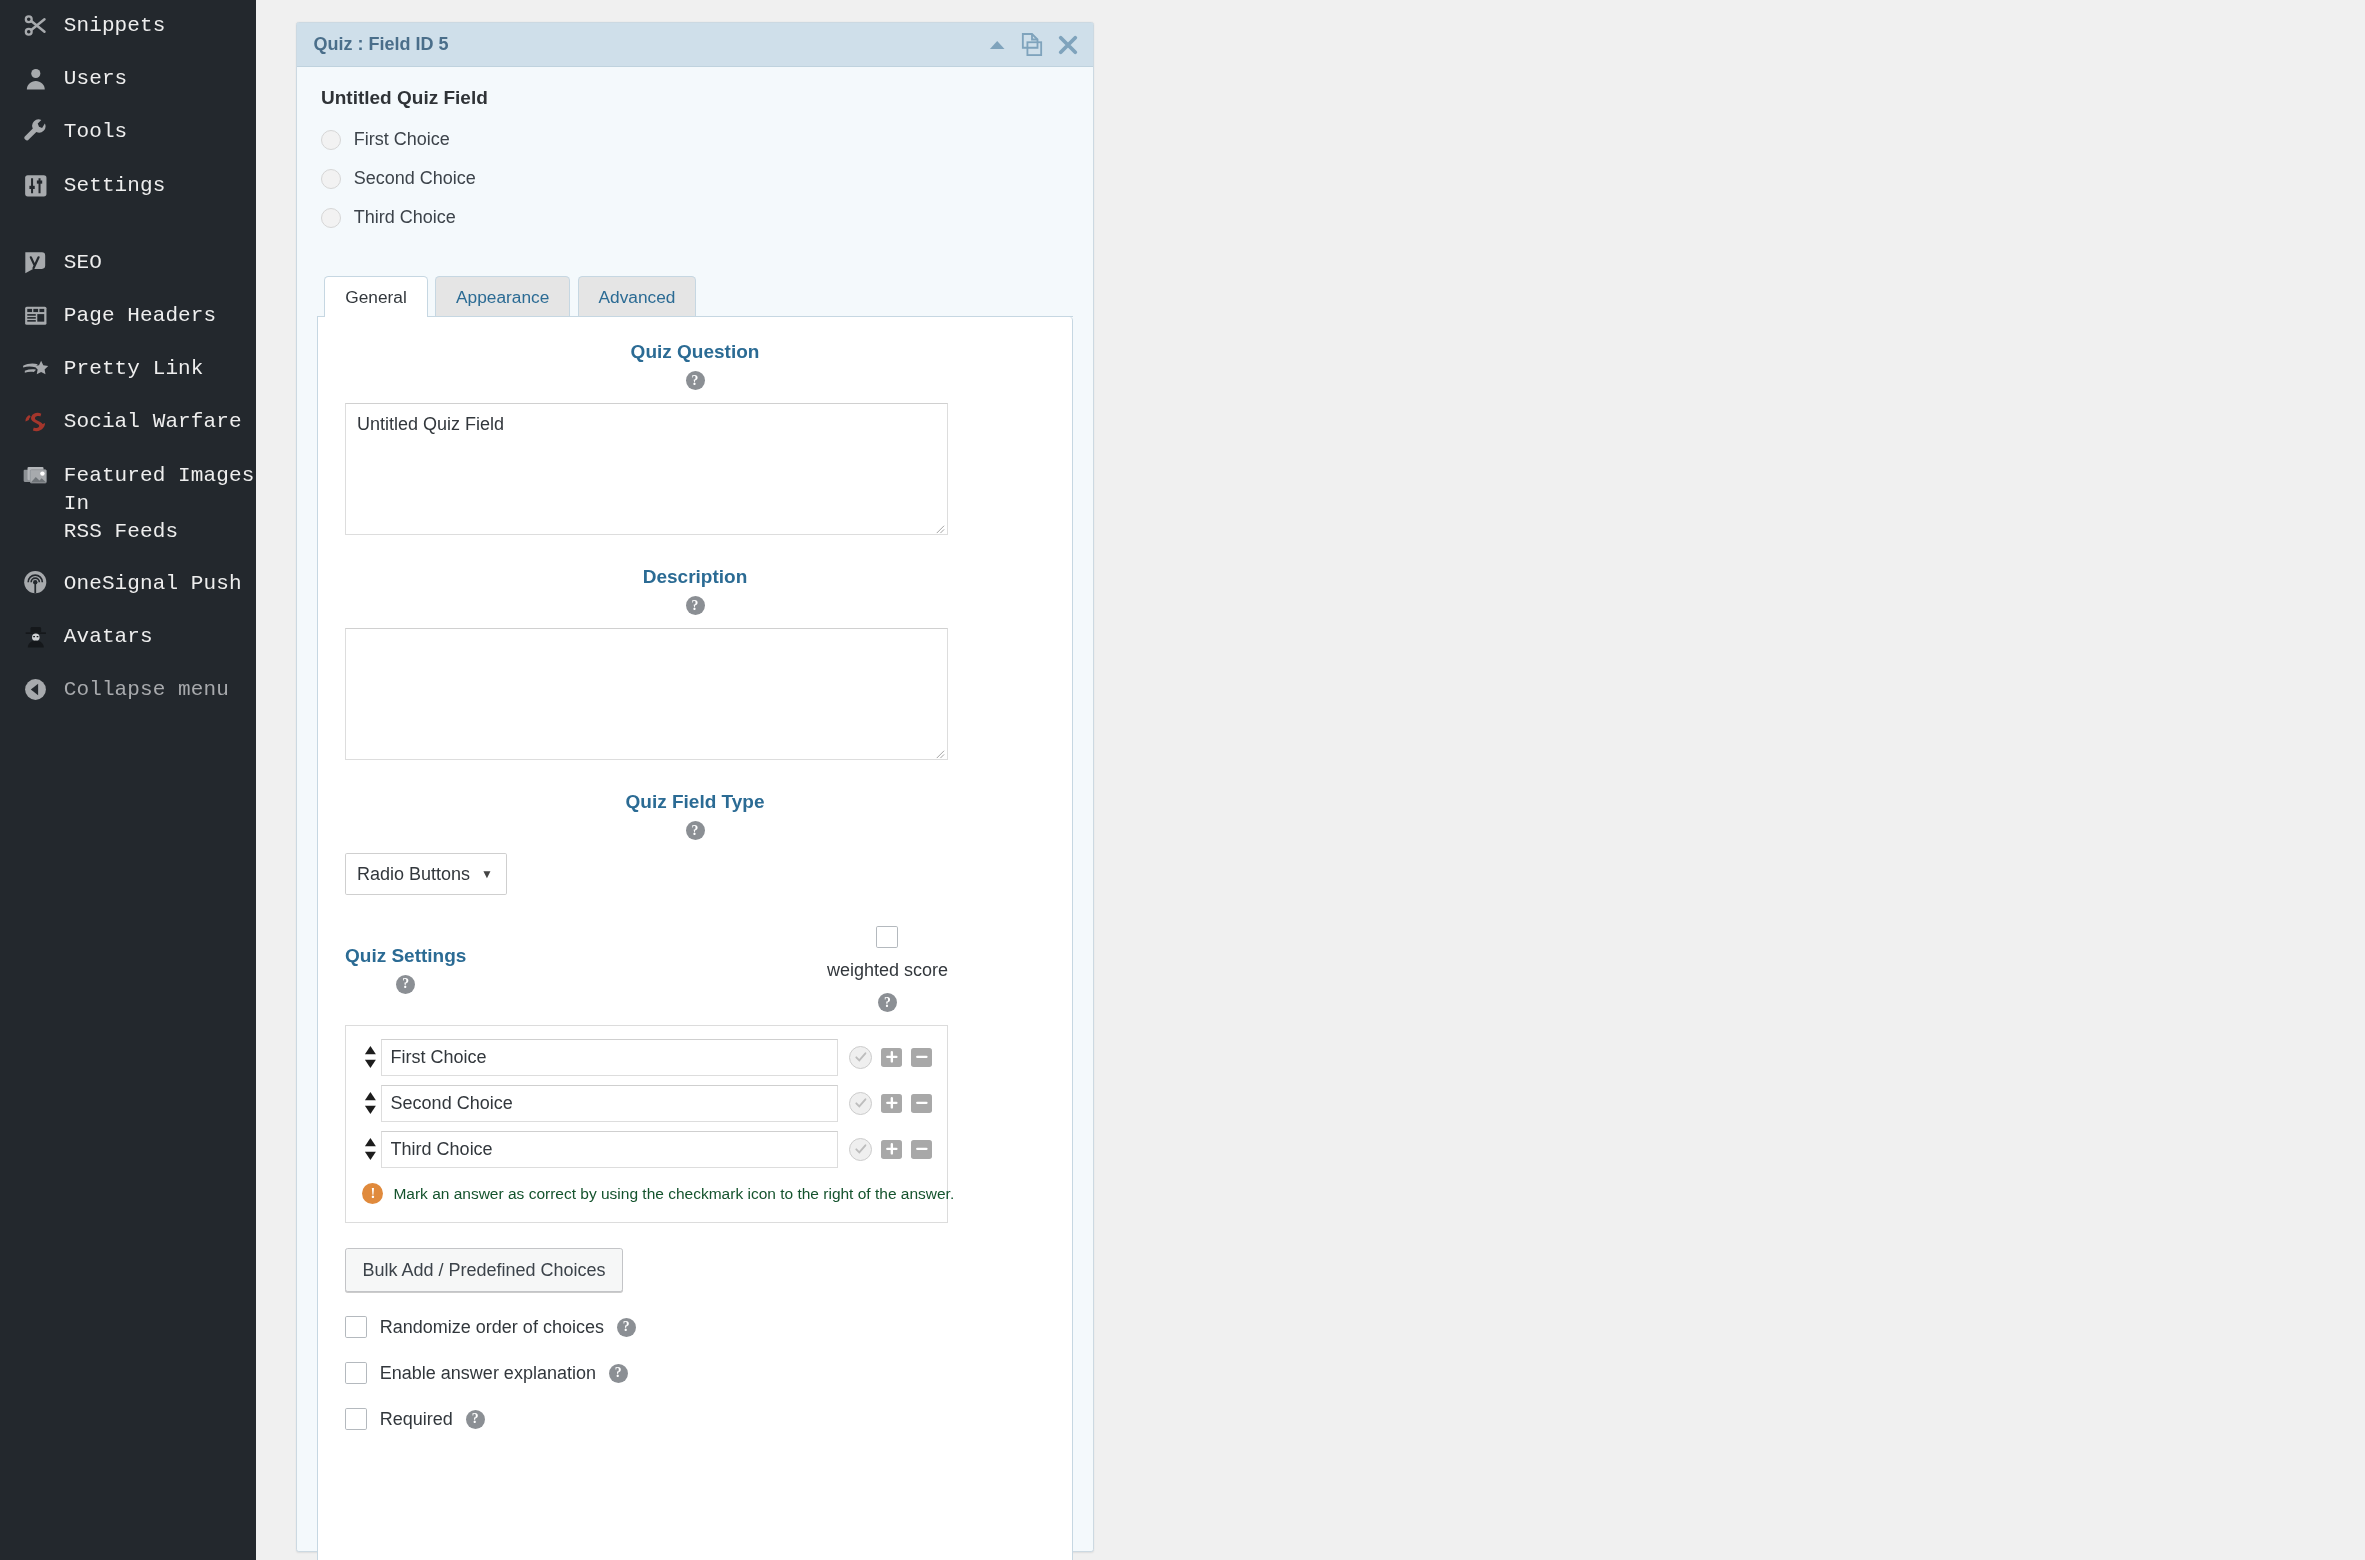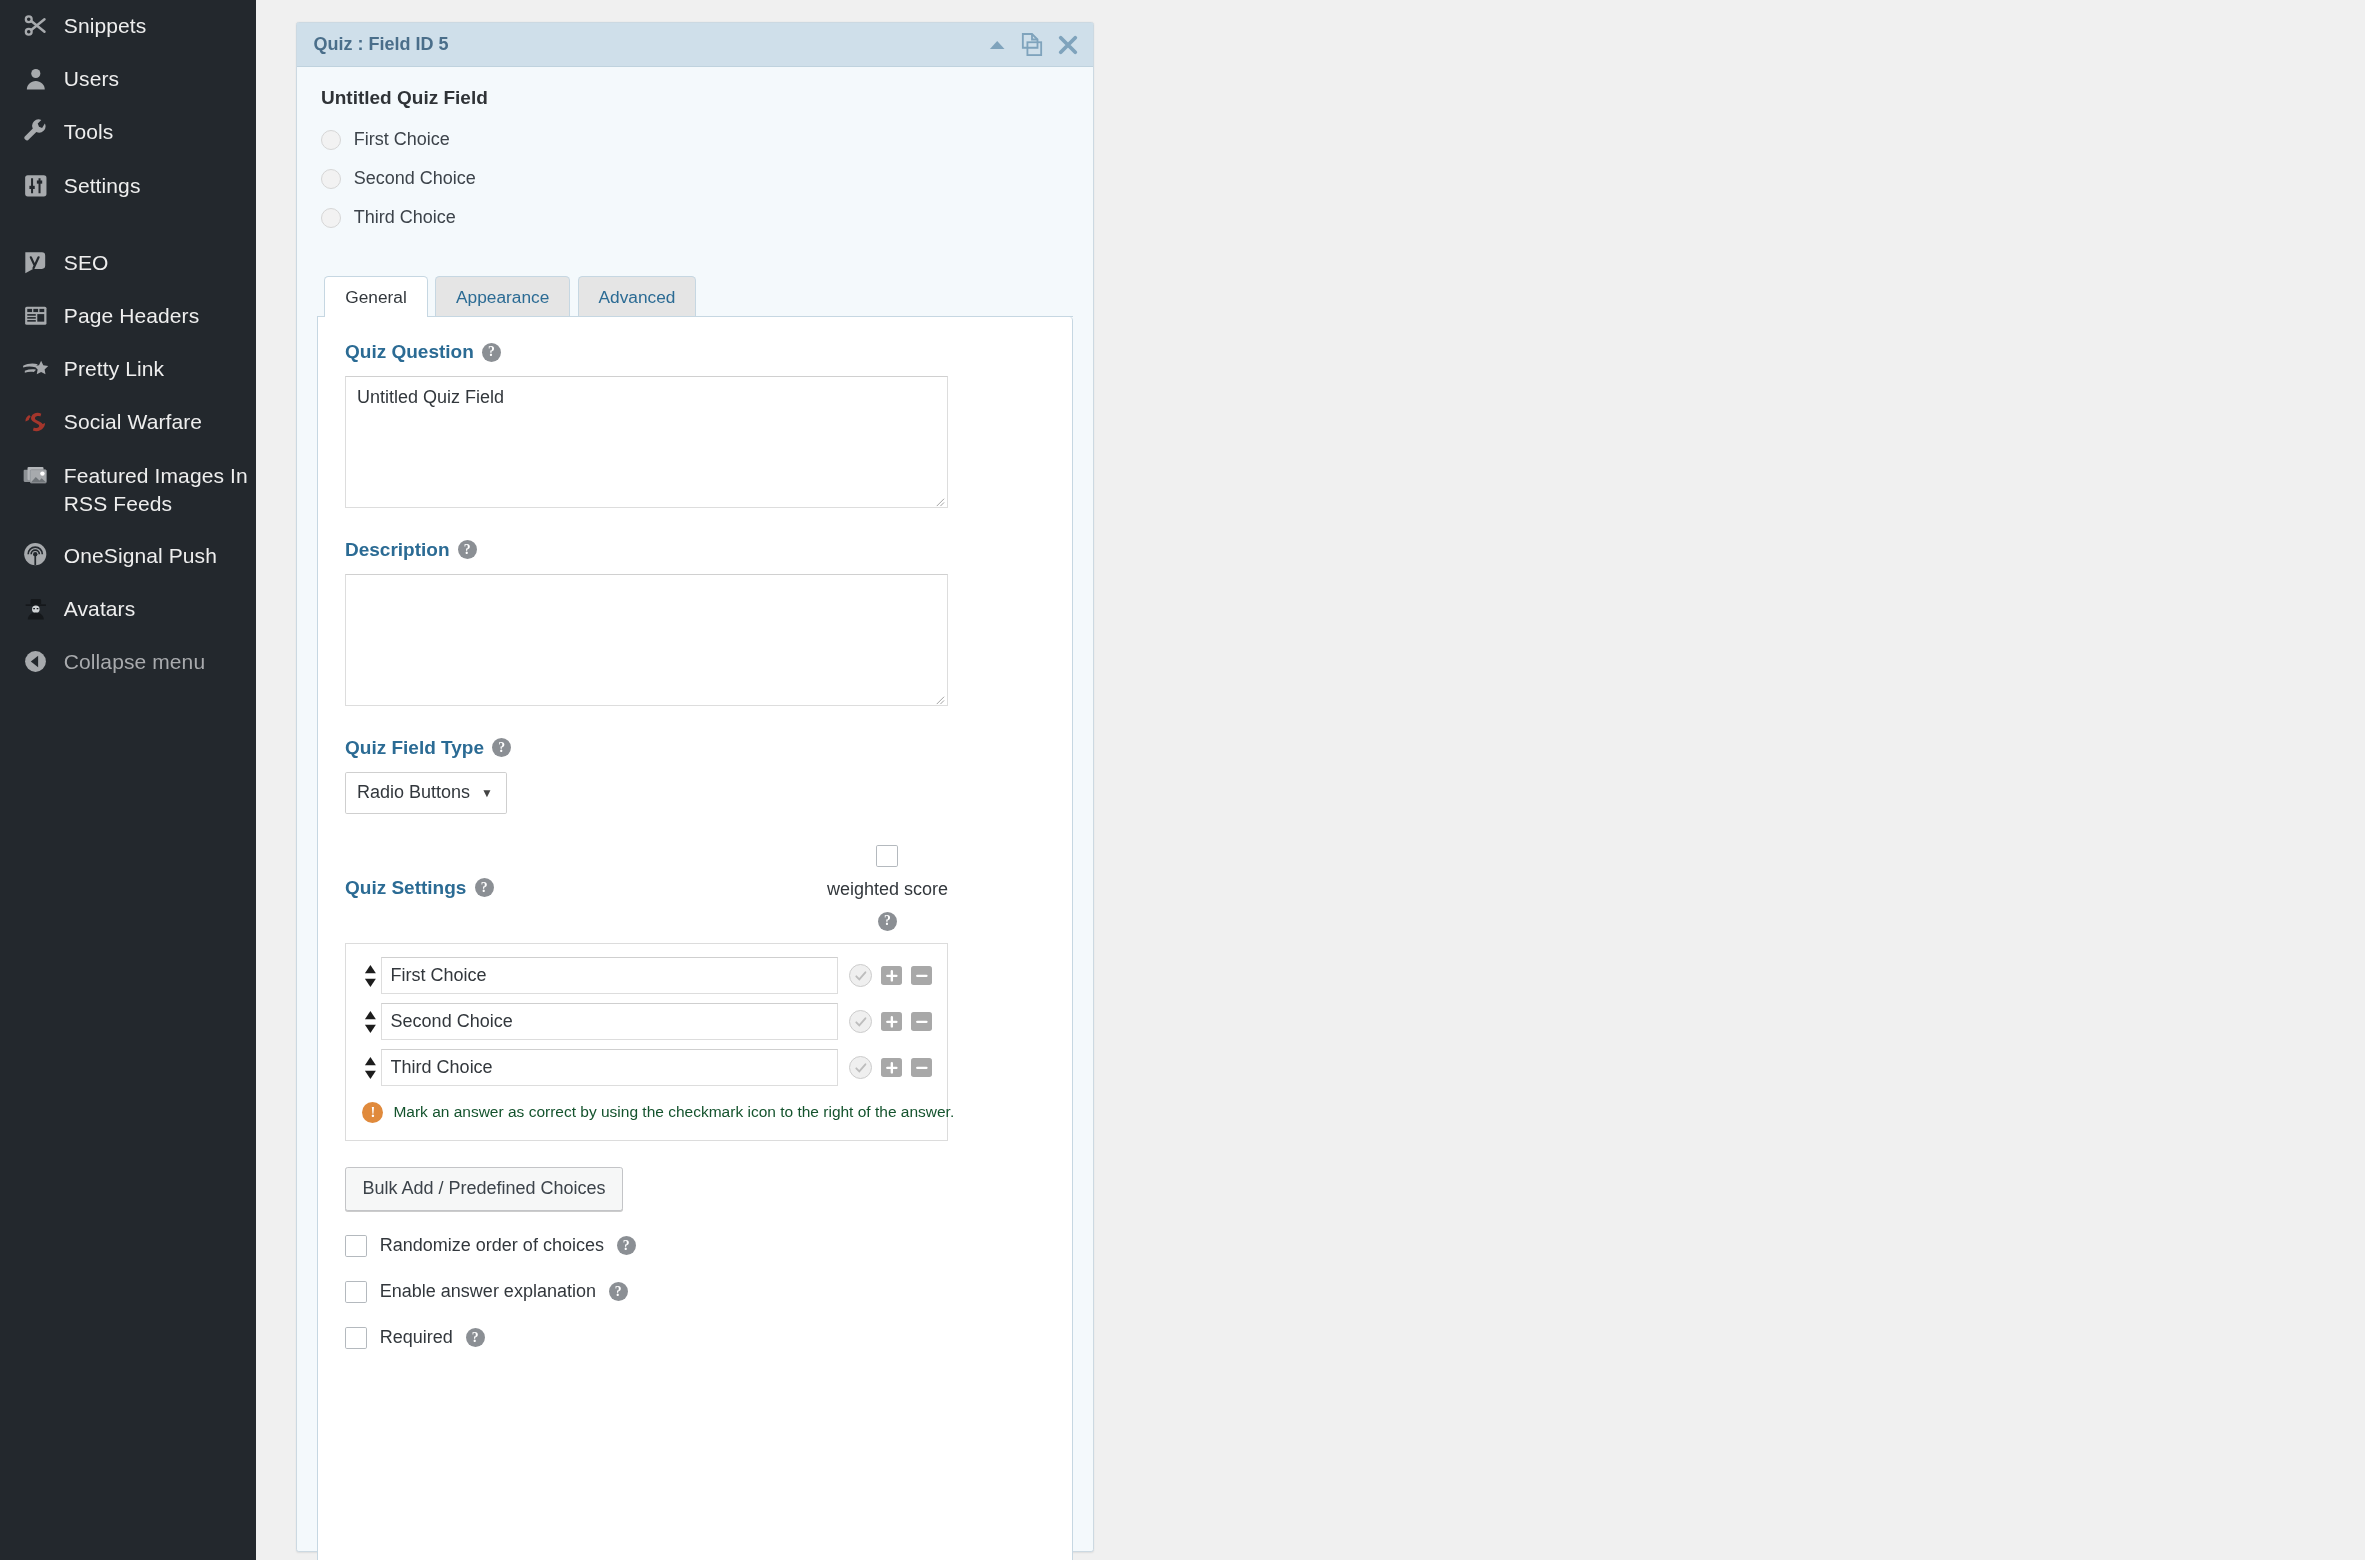--- a/index.html
+++ b/index.html
@@ -28,20 +28,21 @@
     flex: 0 0 31px;
     display: flex; align-items: center; justify-content: center;
     margin-right: 12.8px; margin-top: -1.8px;
   }
   .menu-item .mi-label {
     color: #eeeeee;
     font-size: 21px;
     line-height: 28px;
     letter-spacing: 0.1px;
     white-space: pre-line;
+    font-family: Liberation Mono, monospace;
   }
   .menu-item.dim .mi-label { color: #a8aaad; }
   .menu-sep { height: 24px; }
 
   
   #wpbody { position: absolute; left: 256px; top: 0; right: 0; bottom: 0; background: #f0f0f0; }
 
   .field-panel {
     position: absolute;
     left: 40px; top: 22px;
@@ -120,20 +121,21 @@
     height: 1263px;
     overflow: hidden;
   }
 
   
   .fld-label {
     color: #2b6b94;
     font-size: 19px; font-weight: bold;
     display: flex; align-items: center; gap: 8.2px;
     margin: 0 0 12.8px 0;
+    flex-direction: column;
   }
   .fld-label.spaced { margin-top: 31px; }
   .help {
     width: 19px; height: 19px; border-radius: 50%;
     background: #8b8f94; color: #ffffff;
     font-size: 13.7px; font-weight: bold;
     display: inline-flex; align-items: center; justify-content: center;
     font-family: "Liberation Serif", serif;
     cursor: pointer; flex: 0 0 19px;
   }

